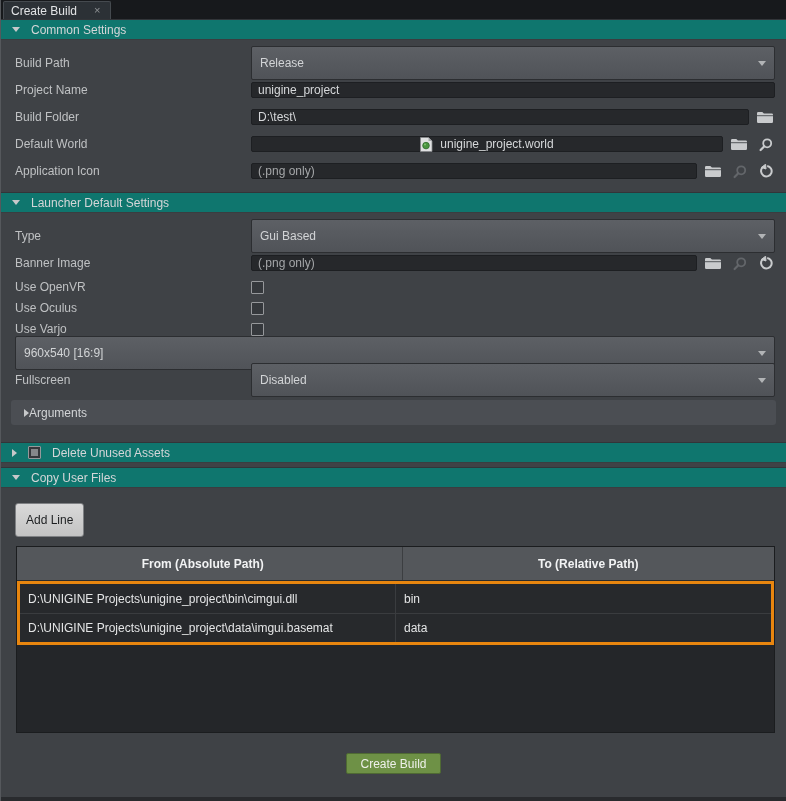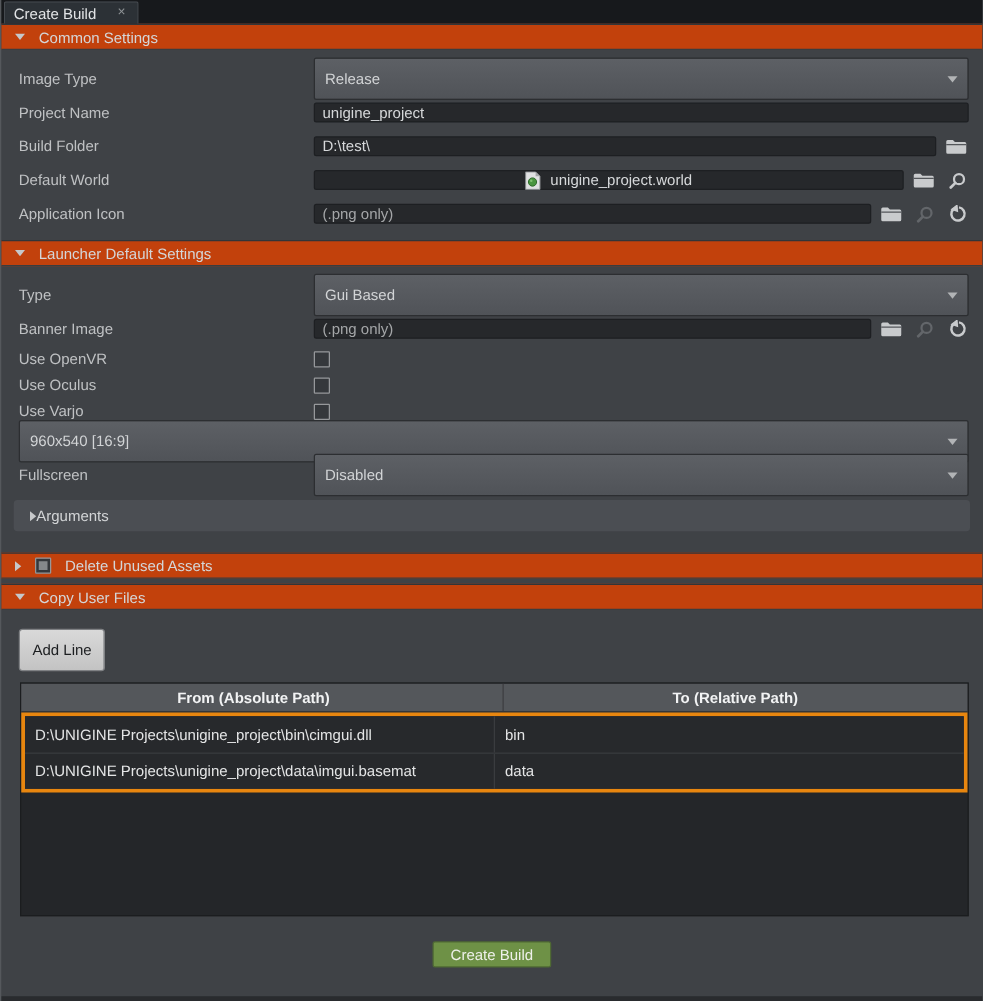--- a/index.html
+++ b/index.html
@@ -15,21 +15,21 @@
   
   .tabbar { height:19px; background:#17191c; display:flex; align-items:flex-end; padding-left:2px; }
   .tab {
     height:18px; background:#2c3136; border:1px solid #454a4f; border-bottom:none;
     border-radius:2px 2px 0 0; display:flex; align-items:center; gap:14px;
     padding:0 7px; color:#e2e4e6; cursor:pointer;
   }
   .tab-close { color:#8f9396; font-size:11px; line-height:1; padding:1px 3px; cursor:pointer; }
   
   .section-header {
-    height:21px; background:#c2410c; border-top:1px solid #323539; border-bottom:1px solid #3a3d40;
+    height:21px; background:#0f766e; border-top:1px solid #323539; border-bottom:1px solid #3a3d40;
     display:flex; align-items:center; gap:11px; padding-left:11px; color:#d4d6d8; cursor:pointer;
   }
   .tri-down { width:0; height:0; border-left:4px solid transparent; border-right:4px solid transparent; border-top:5px solid #c6c8ca; }
   .tri-right { width:0; height:0; border-top:4px solid transparent; border-bottom:4px solid transparent; border-left:5px solid #c6c8ca; }
   
   .content { padding:6px 0 4px 0; }
   .row { display:flex; align-items:center; height:20px; margin:7px 11px 7px 14px; }
   .row-check { display:flex; align-items:center; height:14px; margin:7px 11px 7px 14px; }
   .flabel { width:236px; flex:0 0 236px; color:#bfc1c3; }
   .ctrl-area { flex:1; display:flex; align-items:center; gap:6px; }
@@ -53,21 +53,21 @@
     height:25px; margin:10px 10px 9px 10px; background:#4b4e53; border-radius:3px;
     display:flex; align-items:center; padding-left:13px; color:#d2d4d6; cursor:pointer;
   }
   
   .btn-addline {
     margin:15px 0 0 14px; height:34px; padding:0 10px;
     background:linear-gradient(#d9d9d9,#c3c3c3); border:1px solid #7f8184; border-radius:3px;
     color:#1c1e20; font-family:"Liberation Sans", sans-serif; font-size:12px; cursor:pointer;
   }
   .ctable { margin:9px 11px 0 15px; background:#242629; border:1px solid #1b1d1f; height:187px; }
-  .thead { display:flex; height:23px; background:#54575b; border-bottom:1px solid #2a2c2e;gap:13px; }
+  .thead { display:flex; height:34px; background:#54575b; border-bottom:1px solid #2a2c2e;gap:13px; }
   .th { flex:1; display:flex; align-items:center; justify-content:center; color:#f2f3f4; font-weight:bold; }
   .th + .th { border-left:1px solid #3c3e41; }
   .highlight-box { border:3px solid var(--highlight-orange,#e8860f); }
   .trow { display:flex; height:29px; background:#27292c; }
   .trow + .trow { border-top:1px solid #3a3c3f; }
   .td { flex:1; display:flex; align-items:center; padding-left:8px; color:#e4e5e6; white-space:nowrap; overflow:hidden; }
   .td + .td { border-left:1px solid #3a3c3f; }
   .btn-create {
     display:block; margin:20px auto 0 auto; height:21px; padding:0 13px;
     background:var(--button-green,#6e9146); border:1px solid #4f6a33; border-radius:2px;
@@ -109,21 +109,21 @@
 </div>
 
 <div class="section-header">
   <span class="tri-down"></span>
   <span>Common Settings</span>
 </div>
 
 <div class="content">
 
   <div class="row">
-    <span class="flabel">Image Type</span>
+    <span class="flabel">Build Path</span>
     <div class="ctrl-area">
       <div class="dropdown">
         <span>Release</span>
         <span class="chev"></span>
       </div>
     </div>
   </div>
 
   <div class="row">
     <span class="flabel">Project Name</span>

